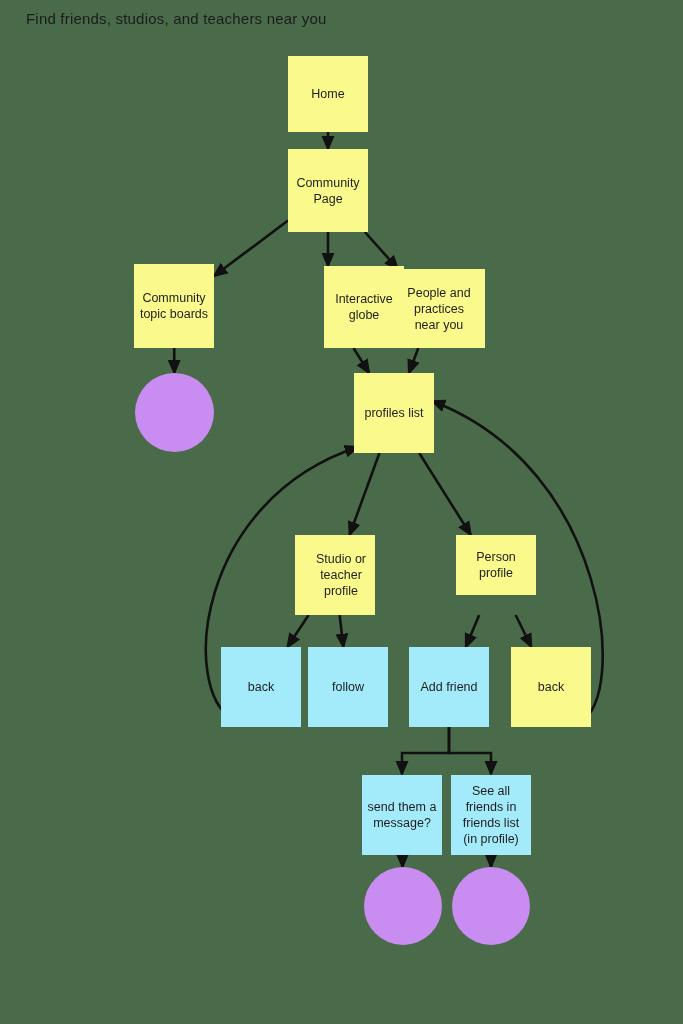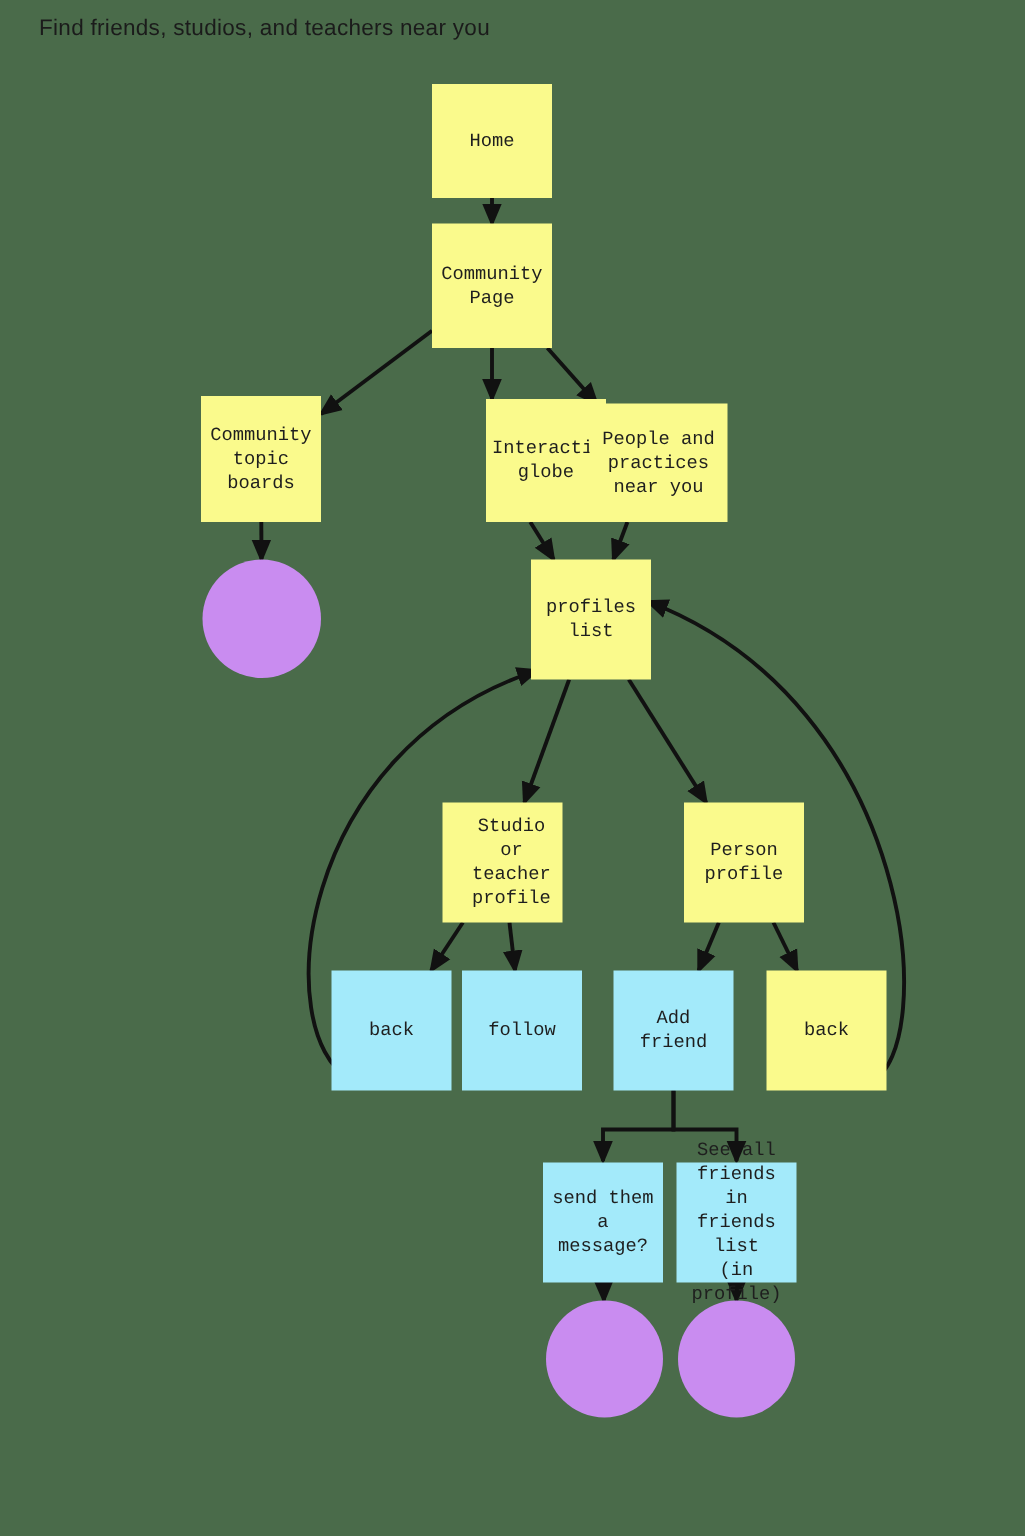--- a/index.html
+++ b/index.html
@@ -50,21 +50,21 @@
     color: #1e1e1e;
     padding: 2px 4px;
     font-family: "Liberation Sans", sans-serif;
   }
   .node.yellow { background: #fafa8c; }
   .node.blue   { background: #a3eafa; }
   .node.circle {
     background: #c98cf0;
     border-radius: 50%;
   }
-  .node span { display: block; width: 100%; font-family: Liberation Mono, monospace; }
+  .node span { display: block; width: 100%; }
 </style>
 </head>
 <body>
 
 <div id="canvas">
   <div class="title">Find friends, studios, and teachers near you</div>
   <svg id="edges" viewBox="0 0 683 1024">
     <defs>
       <marker id="arrow" viewBox="0 0 10 10" refX="8.5" refY="5" markerWidth="6" markerHeight="6" orient="auto-start-reverse">
         <path d="M 0 0.8 L 10 5 L 0 9.2 z" fill="#111111"></path>
@@ -110,21 +110,21 @@
       </div>
       <div class="node circle" style="left: 135px; top: 373px; width: 79px; height: 79px;">
         <span></span>
       </div>
       <div class="node yellow" style="left: 354px; top: 373px; width: 80px; height: 80px;">
         <span>profiles list</span>
       </div>
       <div class="node yellow" style="left: 295px; top: 535px; width: 80px; height: 80px; padding-left: 16px;">
         <span>Studio or<br>teacher<br>profile</span>
       </div>
-      <div class="node yellow" style="left: 456px; top: 535px; width: 80px; height: 80px;">
+      <div class="node yellow" style="left: 456px; top: 535px; width: 80px; height: 60px;">
         <span>Person<br>profile</span>
       </div>
       <div class="node blue" style="left: 221px; top: 647px; width: 80px; height: 80px;">
         <span>back</span>
       </div>
       <div class="node blue" style="left: 308px; top: 647px; width: 80px; height: 80px;">
         <span>follow</span>
       </div>
       <div class="node blue" style="left: 409px; top: 647px; width: 80px; height: 80px;">
         <span>Add friend</span>

